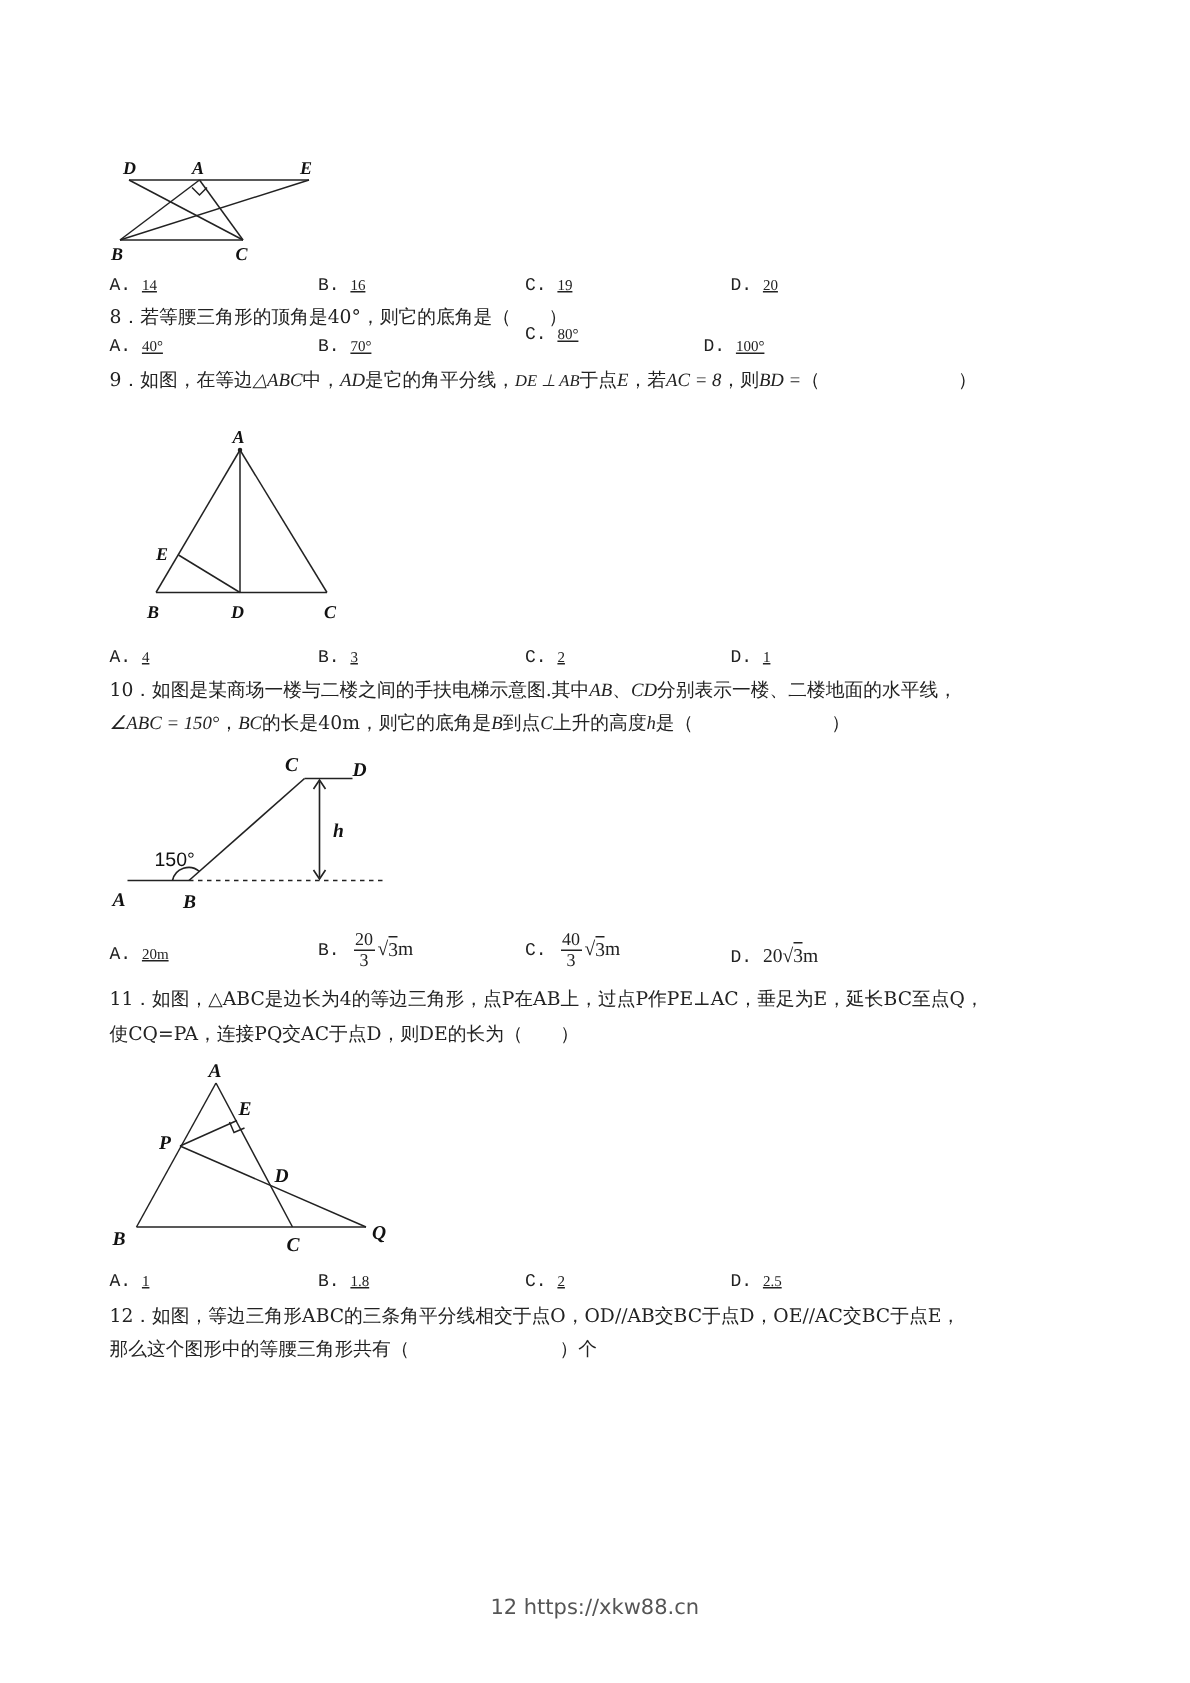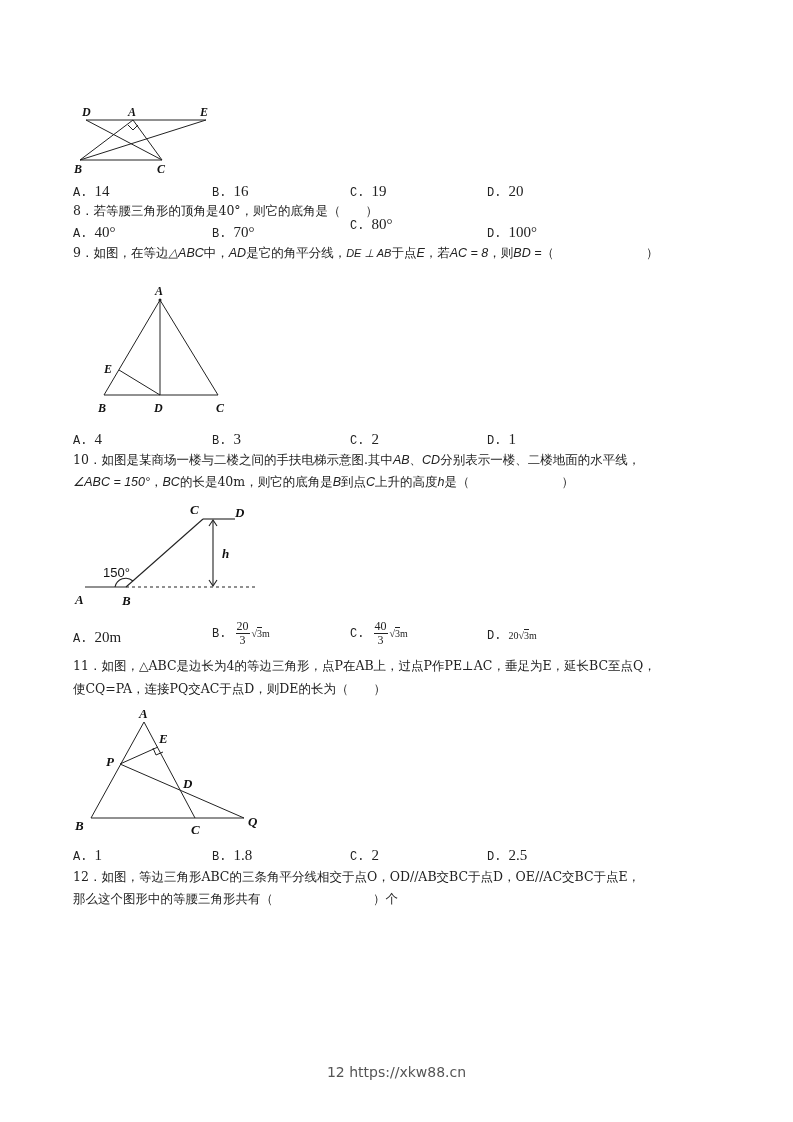--- a/index.html
+++ b/index.html
@@ -1,26 +1,26 @@
 <!DOCTYPE html>
 <html><head>
 <meta charset="utf-8">
 <style>
   html, body { margin: 0; padding: 0; background: #ffffff; }
   body { width: 793px; height: 1122px; position: relative; overflow: hidden;
          font-family: "DejaVu Serif", "Liberation Serif", serif; color: #222; }
   .abs { position: absolute; }
   .line { position: absolute; left: 73px; font-size: 12.5px; white-space: nowrap; line-height: 16px; }
   .opt { position: absolute; font-size: 12px; white-space: nowrap; font-family: "Liberation Mono", "DejaVu Sans Mono", monospace; }
-  .opt .val { font-family: "Liberation Serif", serif; font-size: 15px; }
-  i.m { font-style: italic; font-family: Liberation Sans, sans-serif; }
+  .opt .val { font-family: "Liberation Serif", serif; font-size: 10px; text-decoration: underline; }
+  i.m { font-style: italic; font-family: Liberation Serif, serif; }
   svg text { font-family: "Liberation Serif", serif; font-style: italic; font-weight: bold; fill: #111; }
   .frac { display: inline-flex; flex-direction: column; align-items: center; vertical-align: middle; font-family: "Liberation Serif", serif; font-size: 12px; line-height: 13px; margin: 0 2px; }
   .frac .num { border-bottom: 1px solid #222; padding: 0 1px; }
-  .sqrt { font-family: "Liberation Serif", serif; font-size: 10px; }
+  .sqrt { font-family: "Liberation Serif", serif; font-size: 13px; }
   .sqrt .rad { border-top: 1px solid #222; }
   .footer { position: absolute; left: 0; width: 793px; top: 1064px; text-align: center;
             font-family: "DejaVu Sans", sans-serif; font-size: 14px; color: #555; }
 </style>
 </head>
 <body>
 
 <div class="abs" style="left:70px;top:100px;width:150px;height:75px;">
   <svg width="150" height="75" viewBox="0 0 150 75">
     <g stroke="#222" stroke-width="1" fill="none">
@@ -42,21 +42,21 @@
 
 <div class="opt" style="left:73px;top:183px;"><span>A.</span> <span class="val">14</span></div>
 <div class="opt" style="left:212px;top:183px;"><span>B.</span> <span class="val">16</span></div>
 <div class="opt" style="left:350px;top:183px;"><span>C.</span> <span class="val">19</span></div>
 <div class="opt" style="left:487px;top:183px;"><span>D.</span> <span class="val">20</span></div>
 
 <div class="line" style="top:203px;">8．若等腰三角形的顶角是40°，则它的底角是（　　）</div>
 <div class="opt" style="left:73px;top:224px;"><span>A.</span> <span class="val">40°</span></div>
 <div class="opt" style="left:212px;top:224px;"><span>B.</span> <span class="val">70°</span></div>
 <div class="opt" style="left:350px;top:216px;"><span>C.</span> <span class="val">80°</span></div>
-<div class="opt" style="left:487px;top:224px;text-align:center;"><span>D.</span> <span class="val">100°</span></div>
+<div class="opt" style="left:469px;top:224px;text-align:center;"><span>D.</span> <span class="val">100°</span></div>
 
 <div class="line" style="top:245px;">
   <span>9．如图，在等边</span><i class="m">△ABC</i><span>中，</span><i class="m">AD</i><span>是它的角平分线，</span><i class="m" style="font-size:11px">DE ⊥ AB</i><span>于点</span><i class="m">E</i><span>，若</span><i class="m">AC = 8</i><span>，则</span><i class="m">BD =</i><span>（</span><span style="display:inline-block;width:92px"></span><span>）</span>
 </div>
 
 <div class="abs" style="left:90px;top:280px;width:150px;height:140px;">
   <svg width="150" height="140" viewBox="0 0 150 140">
     <g stroke="#222" stroke-width="1" fill="none">
       <line x1="70" y1="20" x2="14" y2="115"></line>
       <line x1="70" y1="20" x2="128" y2="115"></line>

